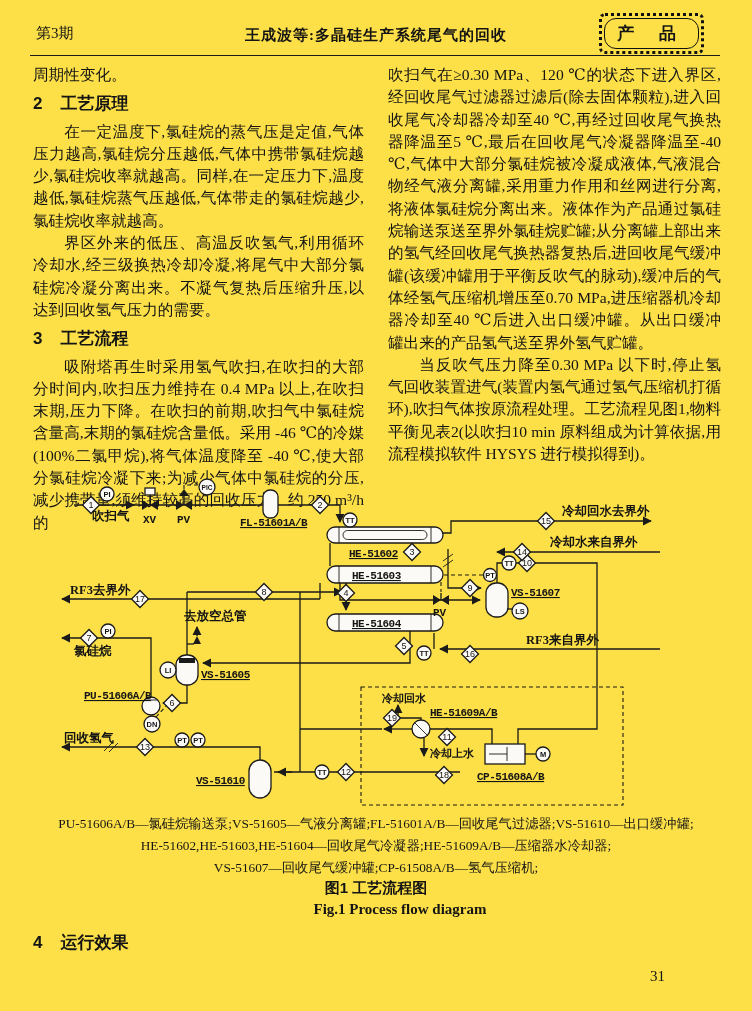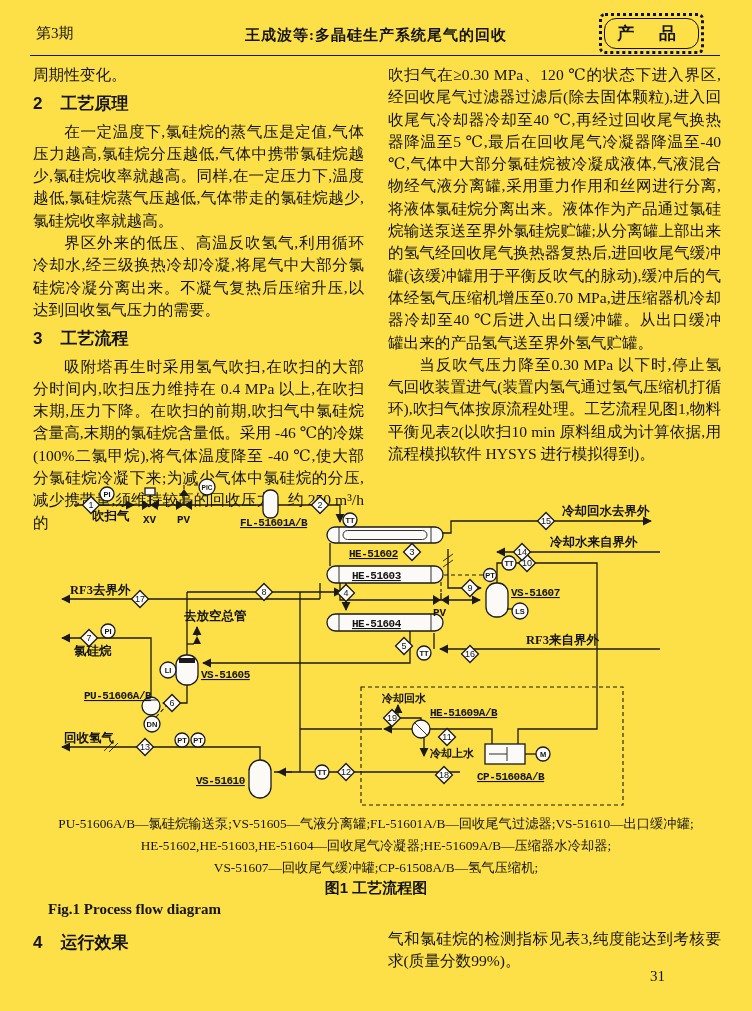--- a/index.html
+++ b/index.html
@@ -30,21 +30,21 @@
   text.eq{font-family:"Liberation Mono","DejaVu Sans Mono",monospace;font-weight:bold;font-size:11px;letter-spacing:-0.5px;text-decoration:underline;}
   text.vlab{font-family:"Liberation Mono","DejaVu Sans Mono",monospace;font-weight:bold;font-size:11px;}
   text.zh{font-size:12.5px;font-weight:bold;}
   text.zhs{font-size:11px;font-weight:bold;}
   text.num{font-size:9px;text-anchor:middle;font-family:"Liberation Sans","DejaVu Sans",sans-serif;}
   text.bub{font-size:7.5px;text-anchor:middle;font-weight:bold;font-family:"Liberation Sans","DejaVu Sans",sans-serif;}
   text.bubsm{font-size:6.5px;text-anchor:middle;font-weight:bold;font-family:"Liberation Sans","DejaVu Sans",sans-serif;}
   
   .legend{position:absolute;left:40px;right:40px;top:813px;font-size:13.3px;line-height:22px;text-align:center;}
   .cap-zh{position:absolute;left:0;right:0;top:879px;text-align:center;font-weight:bold;font-size:15px;font-family:"Liberation Sans","DejaVu Sans",sans-serif;}
-  .cap-en{position:absolute;left:0;right:0;top:901px;font-weight:bold;font-size:15px;padding-left:48px;}
+  .cap-en{position:absolute;left:0;right:0;top:901px;text-align:center;font-weight:bold;font-size:15px;padding-left:48px;}
   
   .sec4-l{position:absolute;left:33px;top:924px;width:331px;}
   .sec4-r{position:absolute;left:388px;top:928px;width:333px;font-size:15.6px;line-height:22.3px;text-align:justify;}
   .pageno{position:absolute;left:650px;top:968px;font-size:15px;}
 </style>
 </head>
 <body>
 
 <div class="page">
 
@@ -345,18 +345,15 @@
     <div>VS-51607—回收尾气缓冲罐;CP-61508A/B—氢气压缩机;</div>
   </div>
   <div class="cap-zh">图1 工艺流程图</div>
   <div class="cap-en">Fig.1 Process flow diagram</div>
 
   <div class="sec4-l">
     <div class="sec-h">
       <span class="sec-no">4</span><span>运行效果</span>
     </div>
   </div>
-  <div class="sec4-r">
-    <p class="para0">气和氯硅烷的检测指标见表3,纯度能达到考核要求(质量分数99%)。</p>
-  </div>
 
   <div class="pageno">31</div>
 </div>
 
 </body></html>

